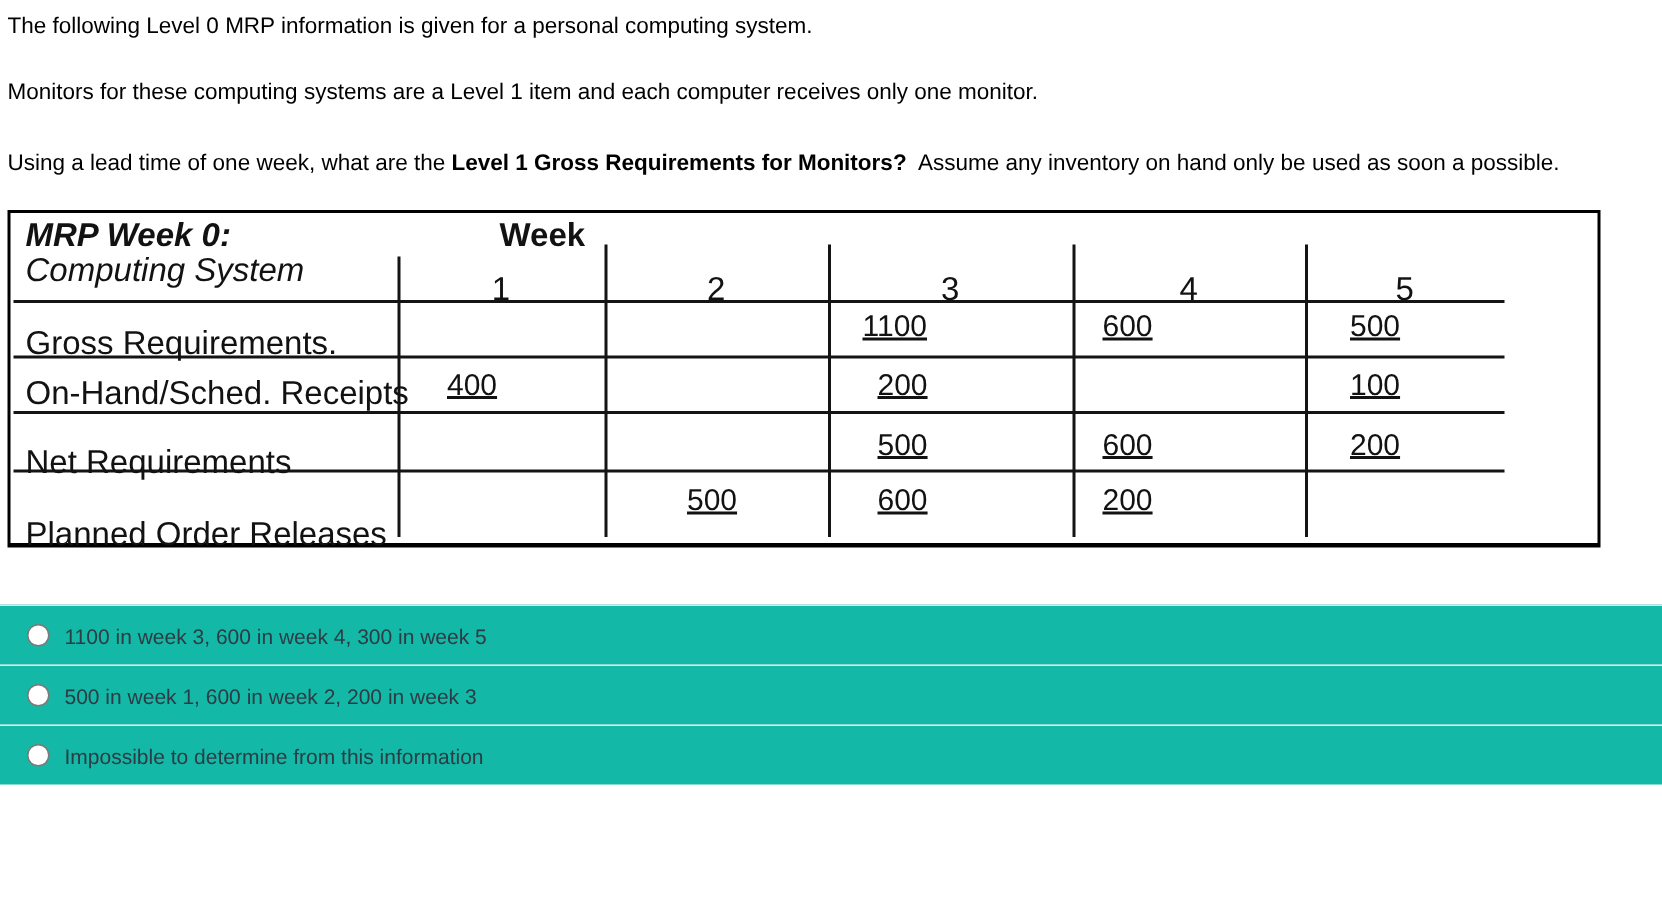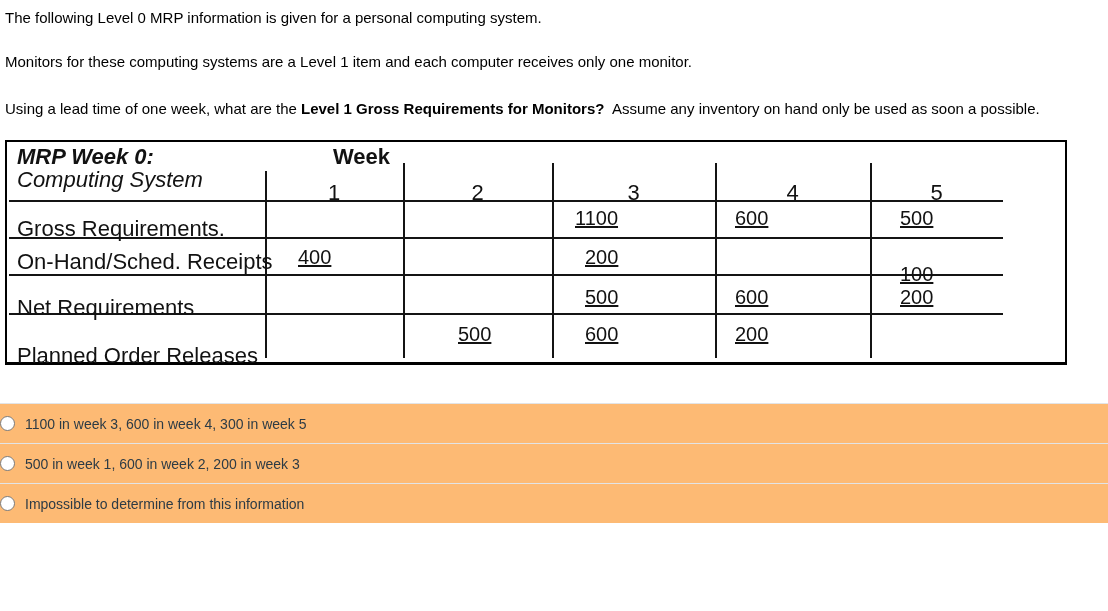--- a/index.html
+++ b/index.html
@@ -52,22 +52,22 @@
   }
   .hl { position:absolute; height:2px; background:#141414; }
   .vl { position:absolute; width:2px;  background:#141414; }
 
   
   .options { position:absolute; left:0; top:403px; width:1108px; }
   .opt {
     height:40px; box-sizing:border-box;
     border-top:1px solid #e2e4e6;
     display:flex; align-items:center;
-    padding-left:0;
-    background:#fdba74;
+    padding-left:18px;
+    background:#14b8a6;
   }
   .radio {
     width:13px; height:13px; flex:0 0 auto;
     border:1.5px solid #7a7a7a; border-radius:50%;
     background:#fff; margin-right:10px;
   }
   .opt-label { font-size:14px; line-height:18px; color:#2d3b45; }
 </style>
 </head>
 <body>
@@ -103,21 +103,21 @@
   <div class="t-label" style="left:10px; top:155px;">Net Requirements</div>
   <div class="t-label" style="left:10px; top:109px;">On-Hand/Sched. Receipts</div>
   <div class="t-label" style="left:10px; top:203px;">Planned Order Releases</div>
 
   <div class="t-num" style="left:568px; top:64px;">1100</div>
   <div class="t-num" style="left:728px; top:64px;">600</div>
   <div class="t-num" style="left:893px; top:64px;">500</div>
 
   <div class="t-num" style="left:291px; top:103px;">400</div>
   <div class="t-num" style="left:578px; top:103px;">200</div>
-  <div class="t-num" style="left:893px; top:120px;">100</div>
+  <div class="t-num" style="left:893px; top:103px;">100</div>
 
   <div class="t-num" style="left:578px; top:143px;">500</div>
   <div class="t-num" style="left:728px; top:143px;">600</div>
   <div class="t-num" style="left:893px; top:143px;">200</div>
 
   <div class="t-num" style="left:451px; top:180px;">500</div>
   <div class="t-num" style="left:578px; top:180px;">600</div>
   <div class="t-num" style="left:728px; top:180px;">200</div>
 </div>
 

